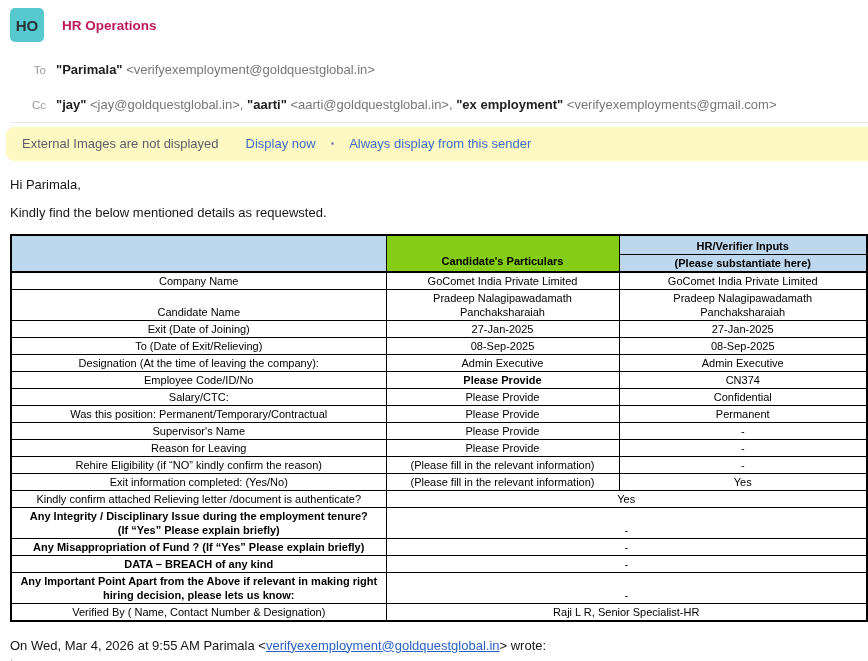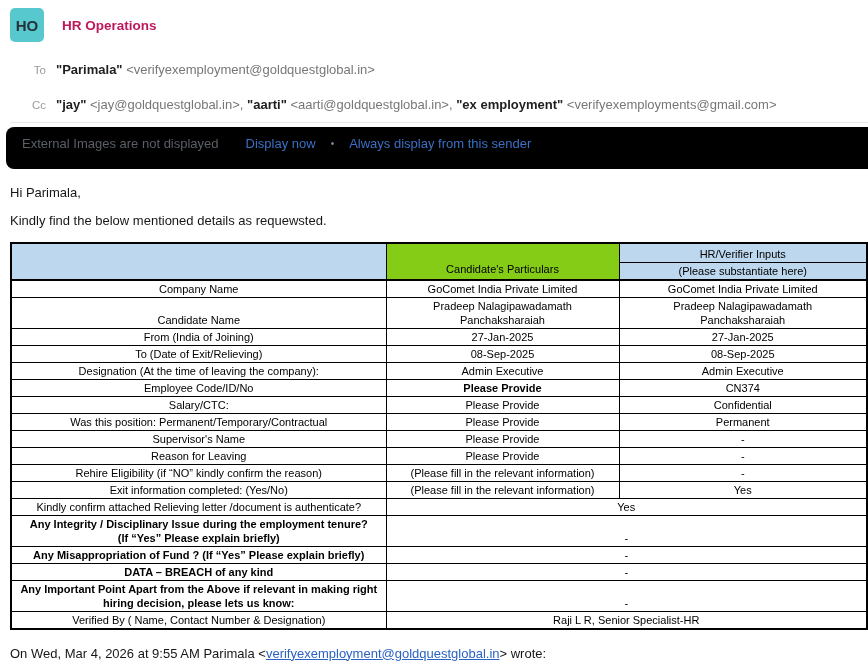--- a/index.html
+++ b/index.html
@@ -20,40 +20,40 @@
   .sender { font-size:13.5px; font-weight:bold; color:#be185d; }
   .date { font-size:12px; color:#8e8e8e; margin-top:4px; padding-left:4px; }
   .recips { margin-top:8px; }
   .recip-row { display:flex; align-items:baseline; margin-top:20px; }
   .recip-label { flex:none; width:36px; text-align:right; font-size:11.5px; color:#9b9b9b; margin-right:10px; }
   .recip-val { font-size:13px; color:#777; }
   .rname { color:#212121; font-weight:bold; }
   .raddr { color:#777; }
   .divider { border-top:1px solid #e7e7e7; margin:10px 0 0 10px; }
   .banner {
-    margin:4px 0 0 6px; background:#000000; border-radius:8px 0 0 8px;
-    padding:9px 0 18px 16px; display:flex; align-items:center; gap:15px;
+    margin:4px 0 0 6px; background:#fef9c3; border-radius:8px 0 0 8px;
+    padding:9px 0 10px 16px; display:flex; align-items:center; gap:15px;
     font-size:13px; color:#5a5f66;
   }
   .banner .lnk { color:#3a6fc4; cursor:pointer; }
   .banner .lnk1 { margin-left:12px; }
   .banner .sep { color:#7d8aa0; font-size:10px; }
   .mailbody { padding:0 10px; }
   .greeting { margin-top:16px; font-size:13px; color:#171717; }
   .intro { margin-top:13px; font-size:13px; color:#171717; }
   table.verif {
     border-collapse:collapse; table-layout:fixed;
     width:856px; margin-top:14px; border:2px solid #000;
   }
   table.verif th, table.verif td {
     border:1px solid #000; font-size:11px; line-height:14px;
     padding:1px 4px; text-align:center; vertical-align:bottom;
     white-space:pre-line; overflow:hidden; color:#000;
   }
-  table.verif thead th { background:#bdd7ee; font-weight:normal; }
+  table.verif thead th { background:#bdd7ee; font-weight:bold; }
   table.verif thead { border-bottom:2px solid #000; }
   th.h1 { height:19px; vertical-align:middle; }
   th.h2 { height:16px; vertical-align:middle; }
   td.b { font-weight:bold; }
   .reply-hdr { margin-top:16px; font-size:13px; color:#171717; }
   .reply-hdr a { color:#2a62c4; text-decoration:underline; cursor:pointer; }
   .quote {
     margin:6px 0 0 1px; border-left:1px solid #c8c8c8; padding-left:9px;
     font-size:13px; line-height:15px; color:#171717; white-space:pre-line;
   }
@@ -116,21 +116,21 @@
           <td>GoComet India Private Limited</td>
         </tr>
         <tr>
           <td>Candidate Name</td>
           <td>Pradeep Nalagipawadamath
 Panchaksharaiah</td>
           <td>Pradeep Nalagipawadamath
 Panchaksharaiah</td>
         </tr>
         <tr>
-          <td>From (India of Joining)</td>
+          <td>Exit (Date of Joining)</td>
           <td>27-Jan-2025</td>
           <td>27-Jan-2025</td>
         </tr>
         <tr>
           <td>To (Date of Exit/Relieving)</td>
           <td>08-Sep-2025</td>
           <td>08-Sep-2025</td>
         </tr>
         <tr>
           <td>Designation (At the time of leaving the company):</td>

